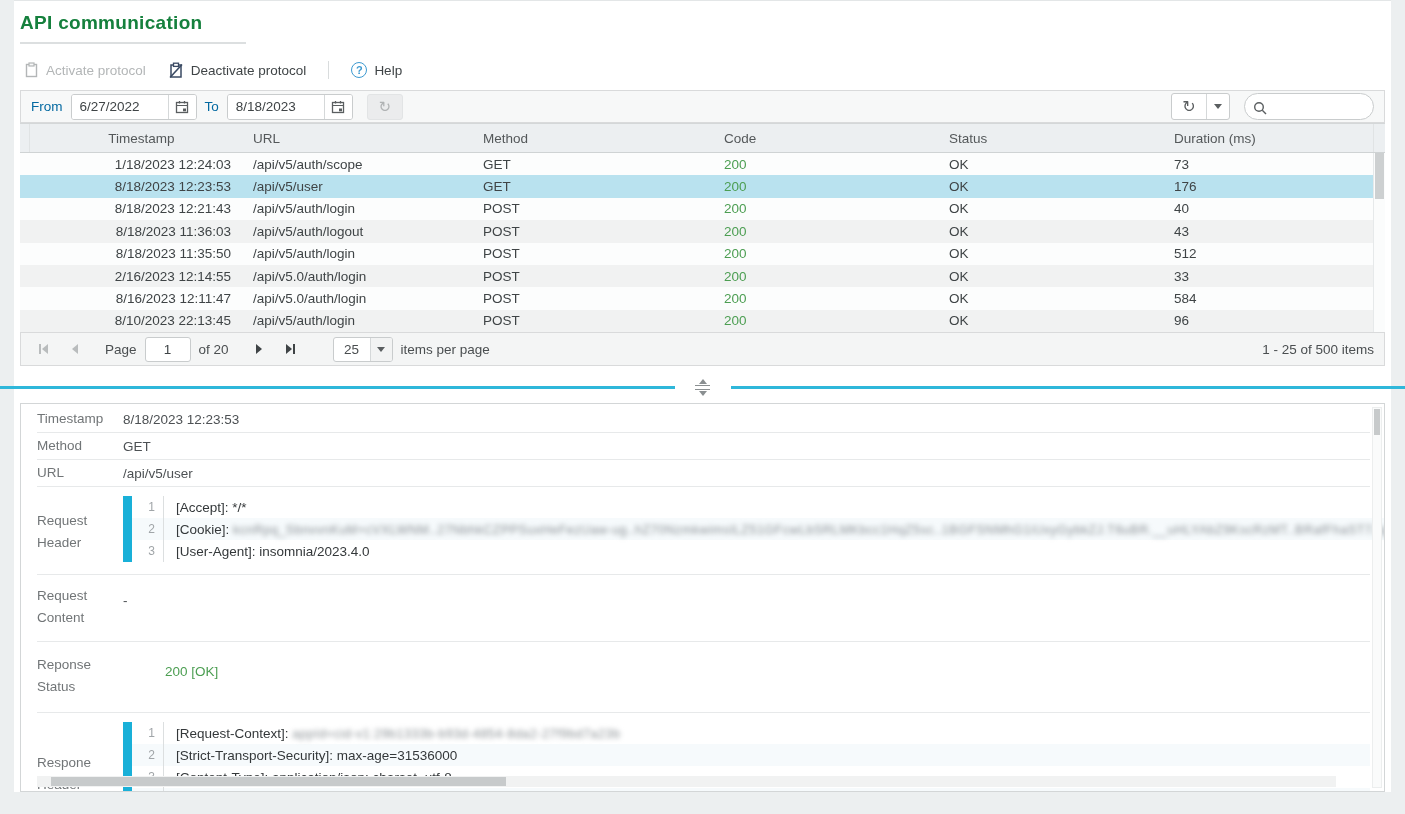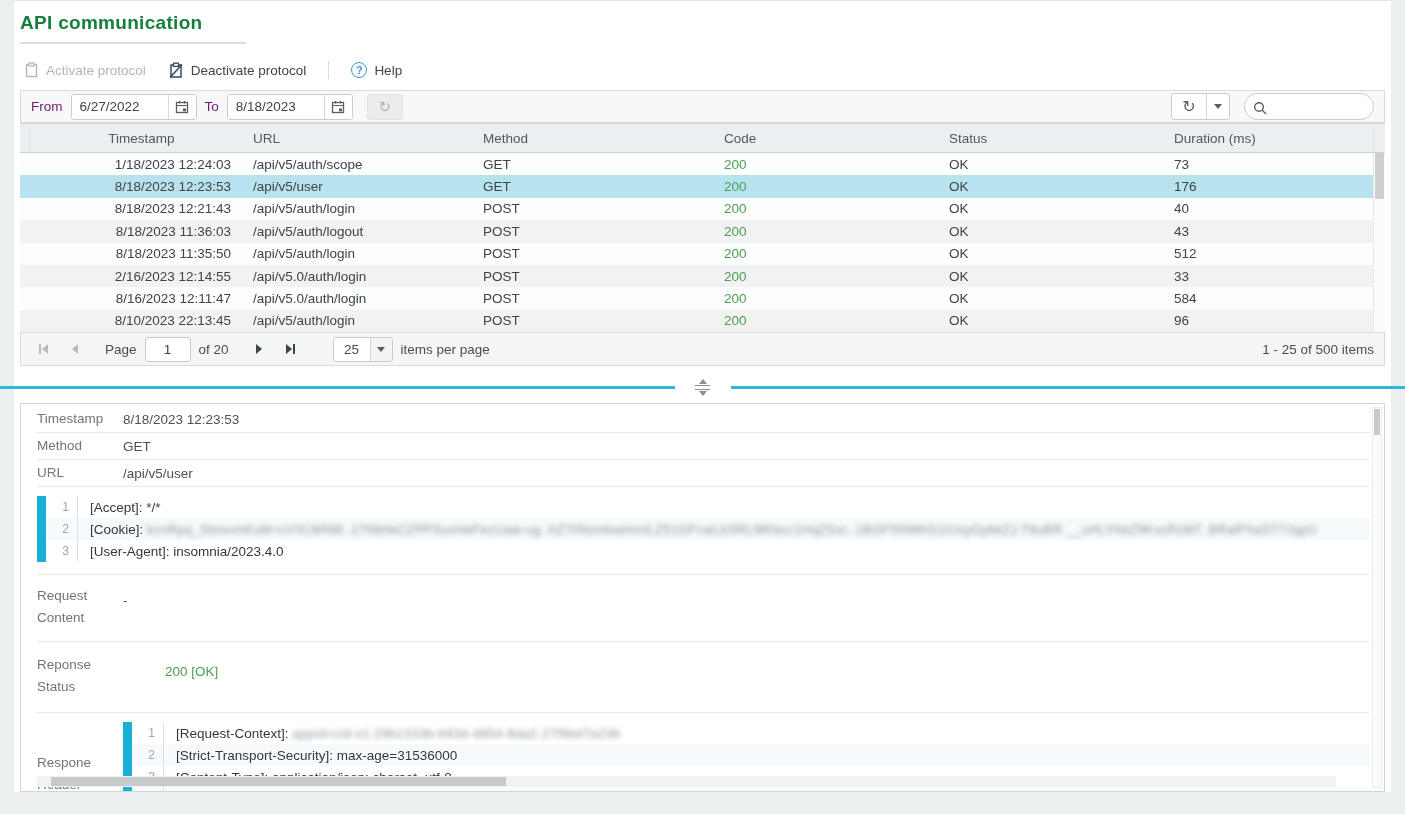--- a/index.html
+++ b/index.html
@@ -19,21 +19,21 @@
   
   .toolbar { display:flex; align-items:center; gap:14px; margin-top:13px; height:26px; }
   .tb-btn { display:flex; align-items:center; gap:7px; cursor:pointer; padding:2px 4px; }
   .tb-btn.disabled { color:#b3b6b7; cursor:default; }
   .tb-sep { width:1px; height:18px; background:#d9dcdd; margin:0 4px; }
   .icon-svg { display:block; }
 
   
   .filterbar { margin-top:7px; height:33px; background:#f7f8f8; border:1px solid #d9dadb;
     display:flex; align-items:center; padding:0 10px; gap:8px; }
-  .flabel { color:#701a75; }
+  .flabel { color:#0369a1; }
   .dateinput { display:flex; height:26px; background:#fff; border:1px solid #c9cccd; border-radius:3px; overflow:hidden; }
   .dateinput input { border:0; outline:0; width:96px; padding:0 8px; font:inherit; color:#3f4446; }
   .cal-btn { width:28px; display:flex; align-items:center; justify-content:center; border-left:1px solid #d5d8d9; background:#fff; cursor:pointer; }
   .refresh-disabled { width:36px; height:26px; background:#ebeced; border:1px solid #e2e4e5; border-radius:3px;
     display:flex; align-items:center; justify-content:center; color:#b0b3b4; font-size:15px; margin-left:6px; }
   .spacer { flex:1; }
   .split-btn { display:flex; height:27px; background:#fff; border:1px solid #c9cccd; border-radius:3px; overflow:hidden; }
   .split-main { width:34px; display:flex; align-items:center; justify-content:center; color:#5a5e60; font-size:16px; cursor:pointer; }
   .split-caret { width:23px; display:flex; align-items:center; justify-content:center; border-left:1px solid #d5d8d9; cursor:pointer; }
   .caret-down { width:0; height:0; border:4px solid transparent; border-top:5px solid #5a5e60; margin-top:4px; }
@@ -346,20 +346,21 @@
     <div class="drow kv">
       <div class="dlabel">Method</div>
       <div class="dval">GET</div>
     </div>
     <div class="drow kv">
       <div class="dlabel">URL</div>
       <div class="dval">/api/v5/user</div>
     </div>
 
     <div class="drow blockrow">
+      <div class="dlabel">Request Header</div>
       <div class="codeblock">
         <div class="codebar"></div>
         <div class="codelines">
   <div class="cline">
     <span class="ln">1</span>
     <span class="ctext"><span>[Accept]: */*</span><span class="redacted"></span></span>
   </div>
 
   <div class="cline alt">
     <span class="ln">2</span>

